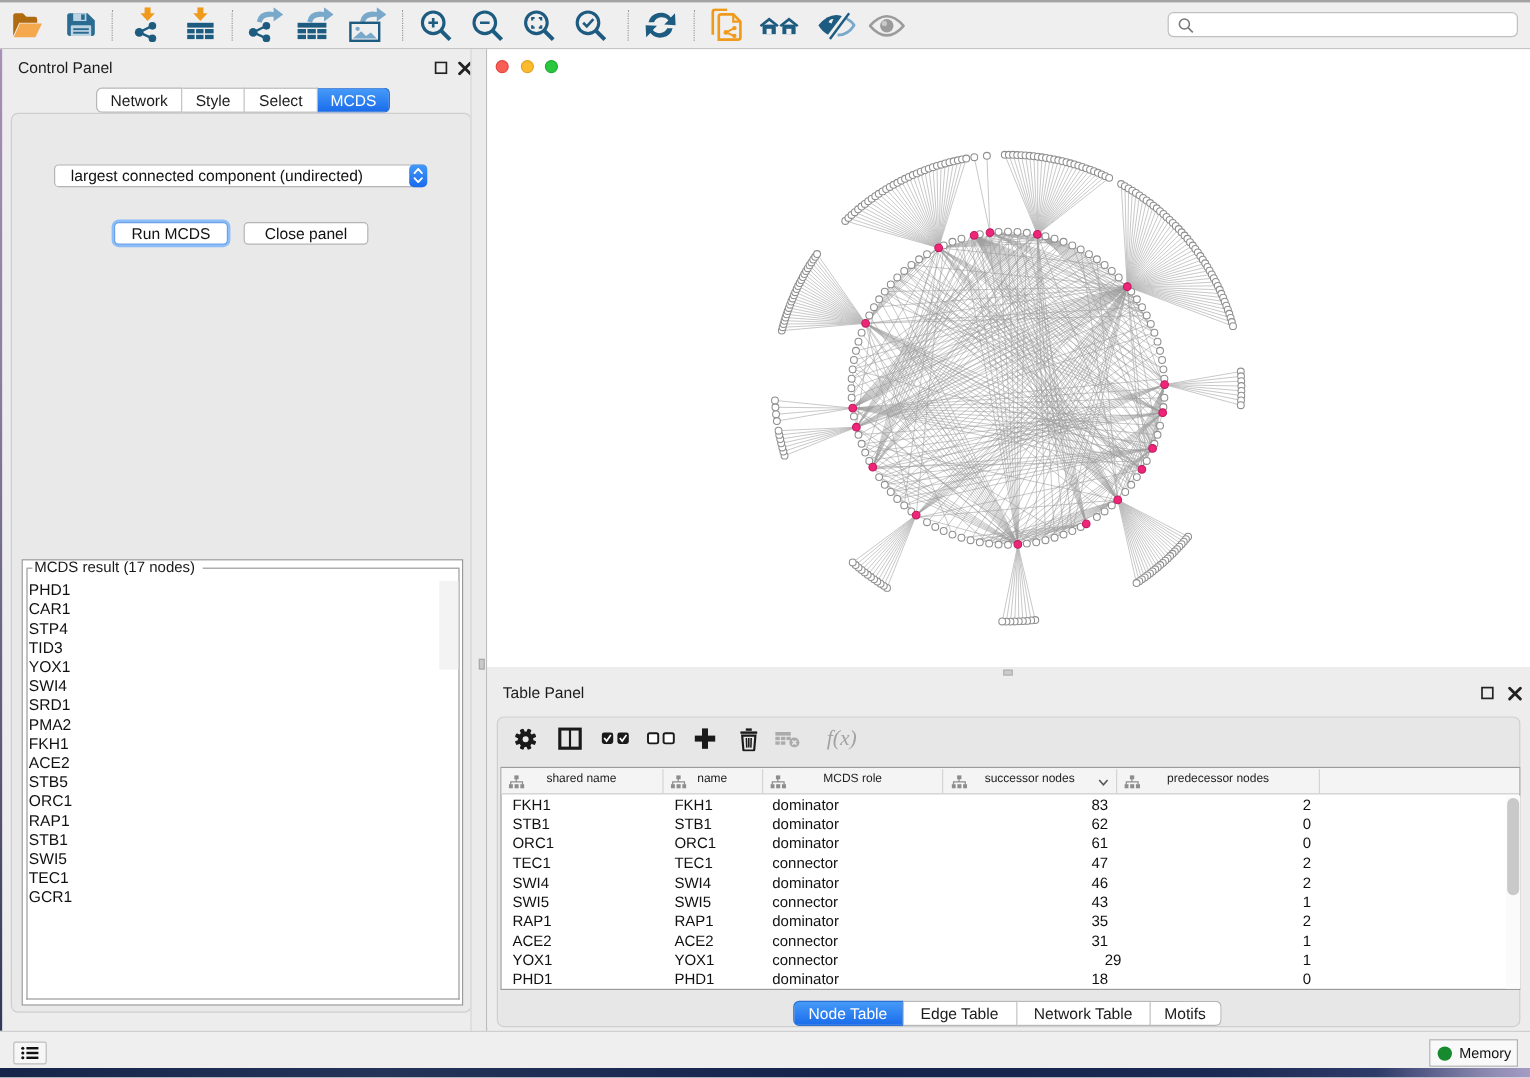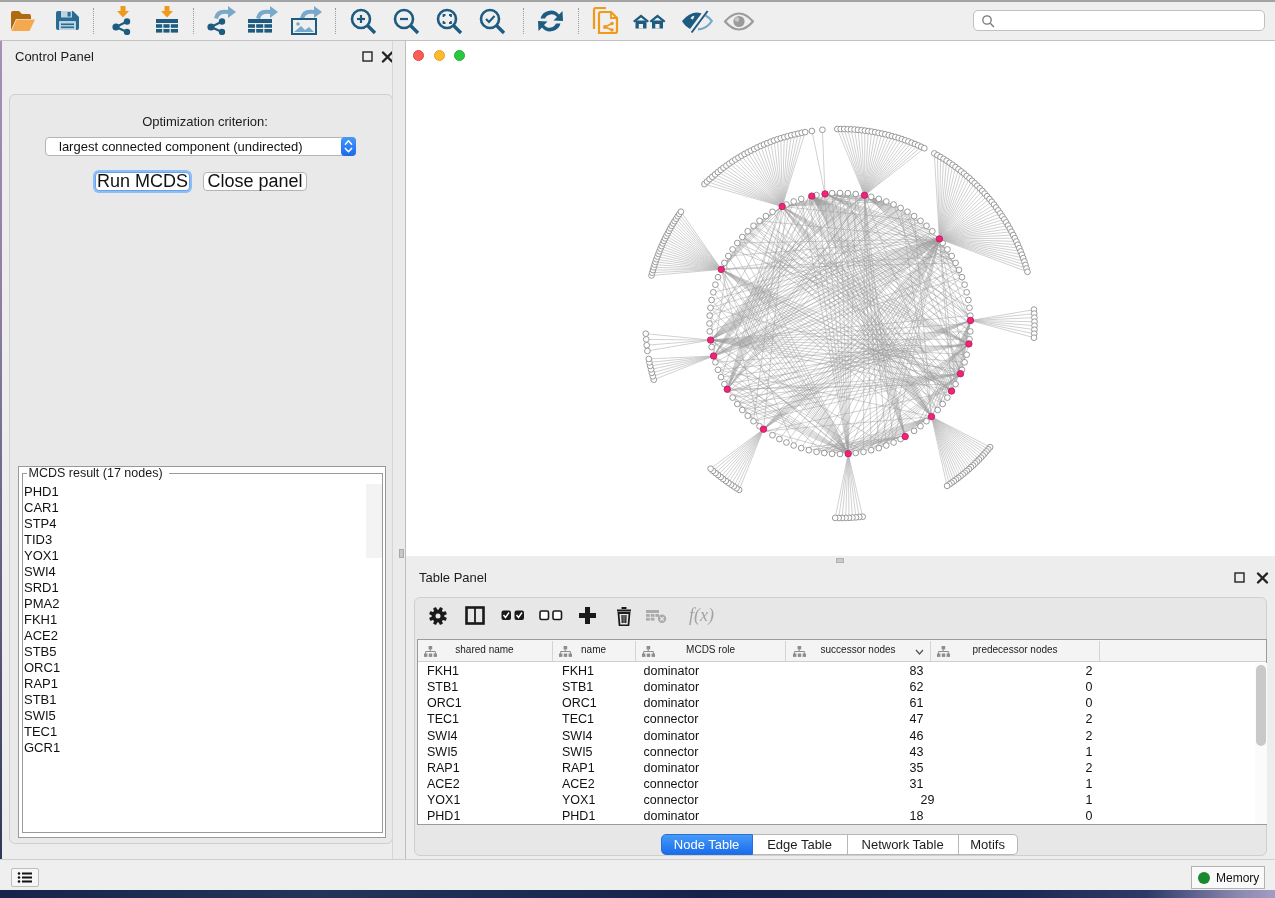--- a/index.html
+++ b/index.html
@@ -15,21 +15,21 @@
 #cpanel { left:2px; top:41px; width:390px; height:819px; background:#ededed; }
 #cpanel .title { position:absolute; left:13px; top:8px; font-size:13px; color:#1c1c1c; }
 #cptabs { position:absolute; left:78px; top:32.4px; width:245px; height:21px; font-size:13px; }
 .seg { position:absolute; top:0; height:21px; background:#fff; border:1px solid #b7b7b7; color:#1c1c1c; text-align:center; line-height:19px; }
 .seg.sel { background:linear-gradient(#459af8,#1a6ceb); color:#fff; border-color:#2a6fd4; }
 #cpinset { position:absolute; left:6.5px; top:53px; width:384px; height:750px; background:#e9e9e9; border:1px solid #cecece; border-radius:6px; }
 #optlabel { position:absolute; left:8px; top:73px; width:390px; text-align:center; font-size:13px; color:#1b1b1b; }
 #dropdown { position:absolute; left:43px; top:96px; width:311px; height:19px; background:#fff; border:1px solid #b4b4b4; border-radius:4px; font-size:13px; color:#111; }
 #dropdown .txt { position:absolute; left:13px; top:1px; line-height:16px; }
 #dropdown .step { position:absolute; right:-1px; top:-1px; width:15px; height:19px; background:linear-gradient(#4499f9,#186aec); border-radius:4px; }
-.btn { position:absolute; top:131px; height:19px; background:#fff; border:1px solid #b4b4b4; border-radius:4px; font-size:18px; color:#111; text-align:center; line-height:17px; }
+.btn { position:absolute; top:144px; height:19px; background:#fff; border:1px solid #b4b4b4; border-radius:4px; font-size:13px; color:#111; text-align:center; line-height:17px; }
 #runbtn { left:93px; width:95px; box-shadow:0 0 0 2px #8bbdf8; border-color:#6aa1e8; }
 #closebtn { left:201px; width:104px; }
 #mcdsbox { position:absolute; left:15.5px; top:425.3px; width:368px; height:372px; background:#ffffff; border:1px solid #999; }
 #mcdsfield { position:absolute; left:3px; top:7px; width:361px; height:359px; border:1px solid #9a9a9a; border-top:none; }
 #mcdsfield .ftl { position:absolute; left:-1px; top:-1px; width:5px; height:1px; background:#9a9a9a; }
 #mcdsfield .ftr { position:absolute; left:146px; right:-1px; top:-1px; height:1px; background:#9a9a9a; }
 #mcdslabel { position:absolute; left:6px; top:-8px; font-size:12.5px; color:#1a1a1a; }
 #mcdslist { position:absolute; left:5.5px; top:16.5px; font-size:13px; color:#111; line-height:16px; }
 #mcdssb { position:absolute; left:347px; top:17px; width:16px; height:74px; background:#f3f3f3; }
 #vsash { left:392px; top:41px; width:14px; height:819px; background:#ebebeb; border-right:1px solid #bdbdbd; border-left:1px solid #d6d6d6; }
@@ -193,22 +193,27 @@
       </svg>
     </div>
 </div>
 <div class="abs" id="leftedge"></div>
 <div class="abs" id="cpanel">
   <div class="title">Control Panel</div>
   <svg class="abs" style="left:359px;top:10px" width="32" height="12" viewBox="0 0 32 12">
       <rect x="2" y="1" width="9" height="9" fill="none" stroke="#222" stroke-width="1.4"></rect>
       <path d="M22 1.5 L31 10.5 M31 1.5 L22 10.5" stroke="#222" stroke-width="2.4" stroke-linecap="round"></path>
     </svg>
+  <div id="cptabs">
+    <div class="seg" style="left:0;width:72px;border-radius:5px 0 0 5px">Network</div>
+    <div class="seg" style="left:72px;width:52px;border-left:none">Style</div>
+    <div class="seg" style="left:124px;width:61px;border-left:none">Select</div>
+    <div class="seg sel" style="left:185px;width:60px;border-left:none;border-radius:0 5px 5px 0">MCDS</div>
+  </div>
   <div id="cpinset"></div>
-  <div id="optlabel">Optimization criterion:</div>
   <div id="dropdown">
       <div class="txt">largest connected component (undirected)</div>
     <div class="step"><svg width="15" height="19" viewBox="0 0 15 19">
           <path d="M4.4 7.2 L7.5 3.8 L10.6 7.2 M4.4 11.4 L7.5 14.8 L10.6 11.4" stroke="#fff" stroke-width="1.5" fill="none" stroke-linecap="round" stroke-linejoin="round"></path>
         </svg></div>
   </div>
   <div class="btn" id="runbtn">Run MCDS</div>
   <div class="btn" id="closebtn">Close panel</div>
   <div id="mcdsbox">
     <div id="mcdsfield">

